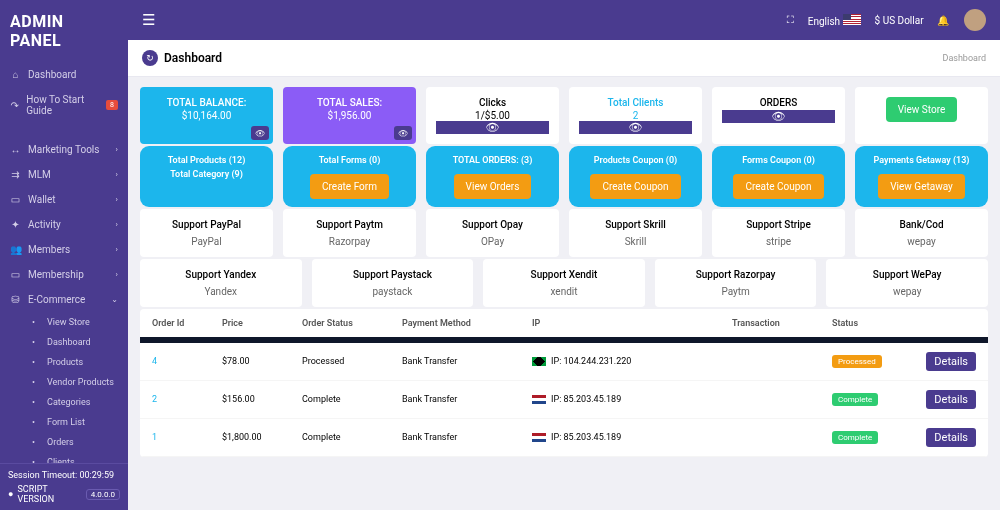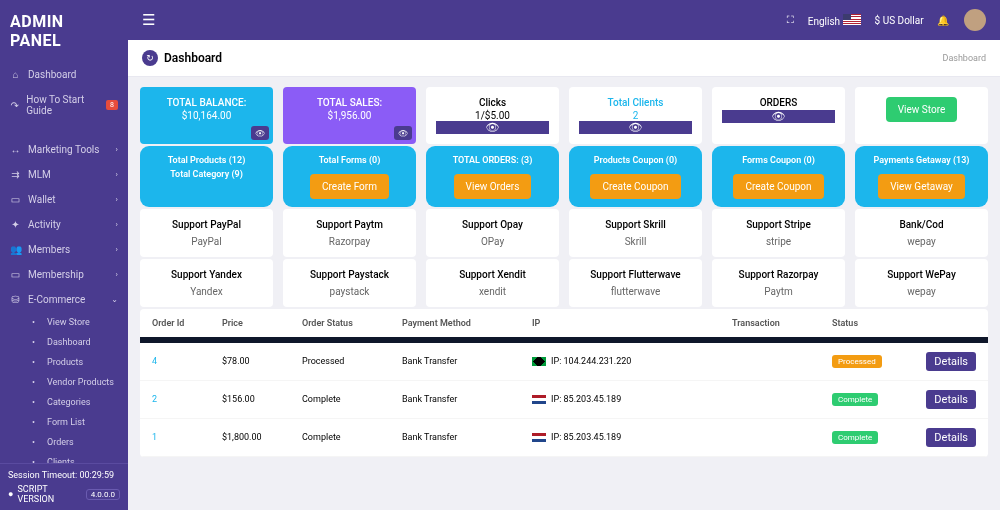--- a/index.html
+++ b/index.html
@@ -247,24 +247,20 @@
           </div>
           <div class="support-card">
             <div class="title">Support Paystack</div>
             <div class="logo">paystack</div>
           </div>
           <div class="support-card">
             <div class="title">Support Xendit</div>
             <div class="logo">xendit</div>
           </div>
           <div class="support-card">
-            <div class="title">Support Flutterwave</div>
-            <div class="logo">flutterwave</div>
-          </div>
-          <div class="support-card">
             <div class="title">Support Razorpay</div>
             <div class="logo">Paytm</div>
           </div>
           <div class="support-card">
             <div class="title">Support WePay</div>
             <div class="logo">wepay</div>
           </div>
         </div>
 
       <div class="table">

